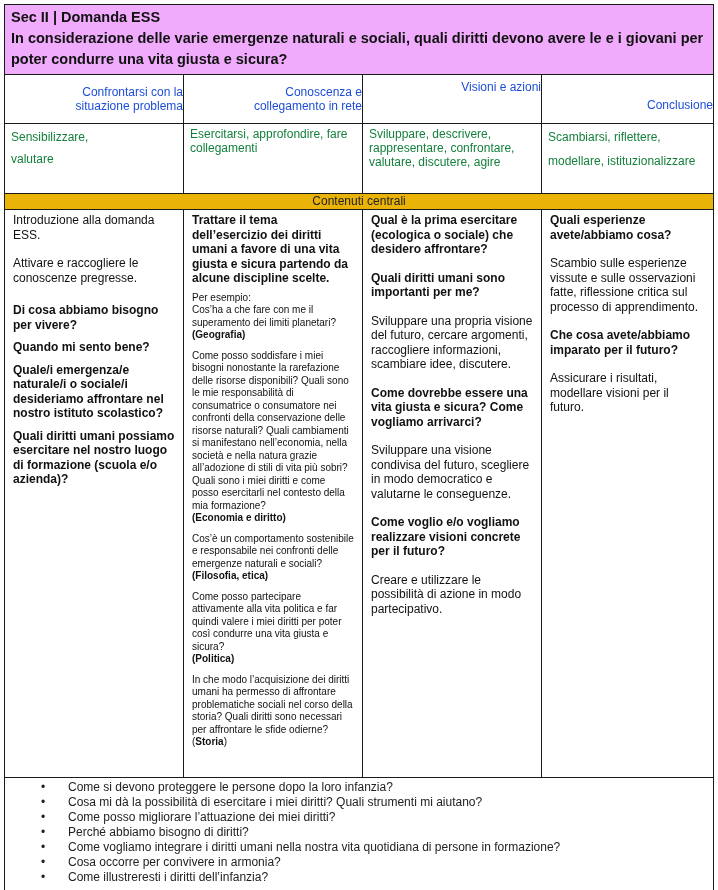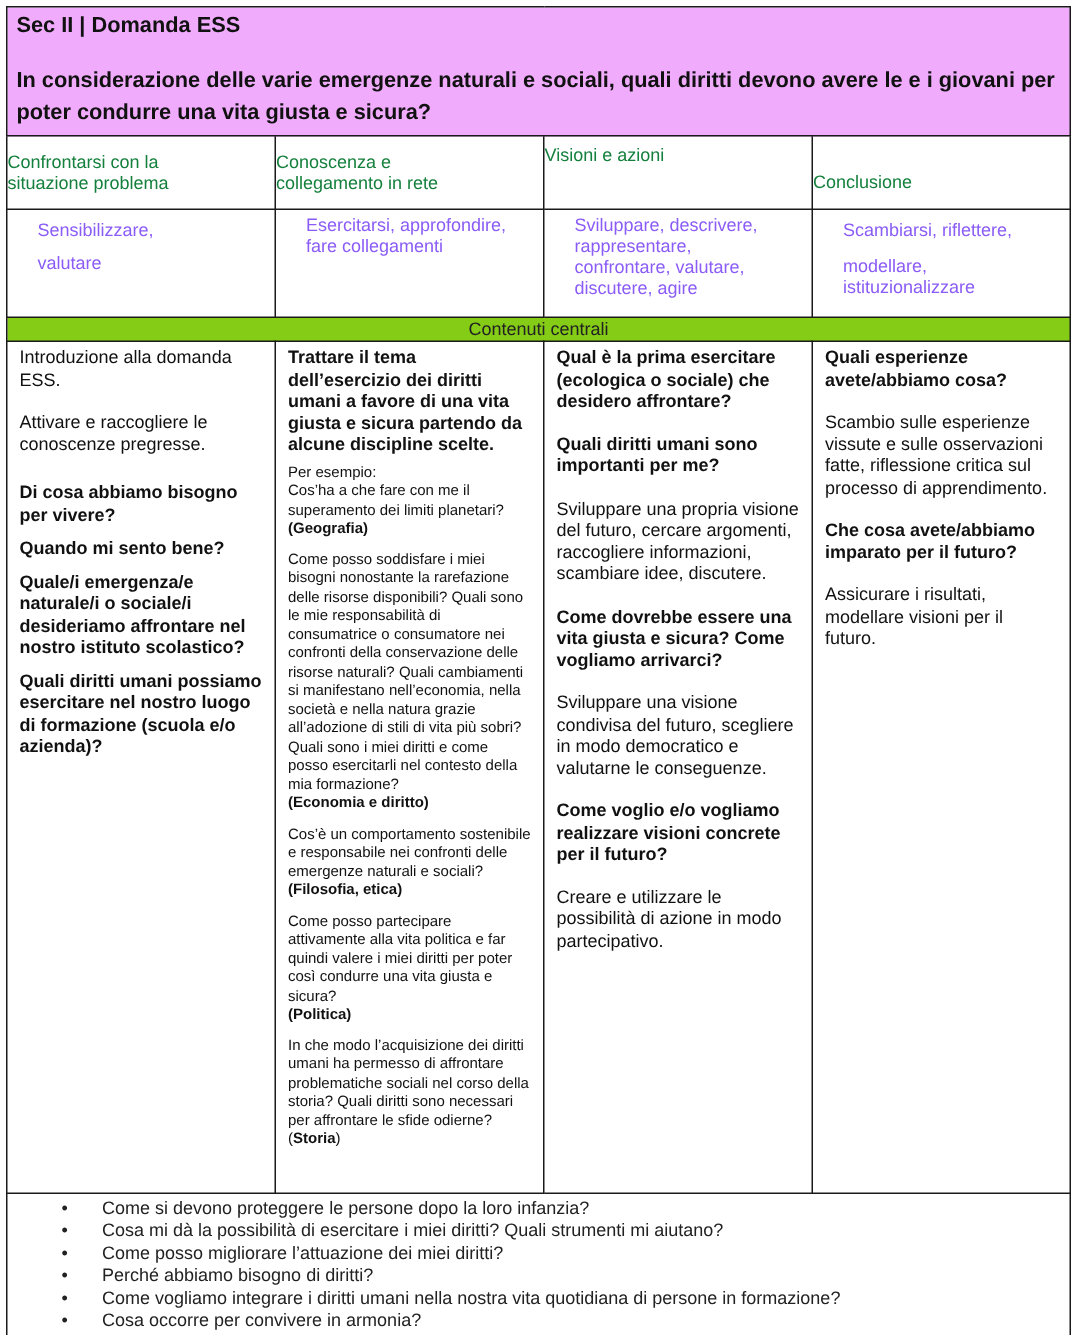--- a/index.html
+++ b/index.html
@@ -3,26 +3,26 @@
 <meta charset="utf-8">
 <style>
   html, body { margin:0; padding:0; background:#ffffff; }
   body { width:718px; height:890px; position:relative; overflow:hidden;
          font-family:"Liberation Sans", sans-serif; color:#111; }
   .page { position:absolute; left:4px; top:4px; width:709px; }
   table.doc { border-collapse:collapse; width:709px; table-layout:fixed; }
   table.doc td { border:1px solid #1a1a1a; vertical-align:top; padding:0; }
   .title-cell { background:#f0abfc; padding:2px 6px 4px 6px !important; }
   .title-sec { font-weight:bold; font-size:14.5px; line-height:21px; }
-  .title-q { font-weight:bold; font-size:14.5px; line-height:21px;margin-top:16px; }
-  .colhead { font-size:12px; line-height:14px; text-align:left; vertical-align:middle !important; height:36px; color:#15803d; }
-  .verbs td { font-size:12px; line-height:14px; color:#8b5cf6; height:60px; padding:3px 20px !important; }
+  .title-q { font-weight:bold; font-size:14.5px; line-height:21px; }
+  .colhead { font-size:12px; line-height:14px; text-align:right; vertical-align:middle !important; height:36px; color:#1d4ed8; }
+  .verbs td { font-size:12px; line-height:14px; color:#15803d; height:60px; padding:3px 6px !important; }
   .verbs .v1 p { margin:0 0 8px 0; }
   .verbs .v4 p { margin:0 0 10px 0; }
-  .section-head { background:#84cc16; text-align:center; font-size:12px; line-height:15px; color:#222; padding:0 !important; }
+  .section-head { background:#eab308; text-align:center; font-size:12px; line-height:15px; color:#222; padding:0 !important; }
   .section-head.big { font-weight:bold; font-size:14.5px; line-height:17px; color:#111; }
   .content-row td { border-top:1px solid #1a1a1a; border-bottom:1px solid #1a1a1a; border-left:1px dashed #c8c8c8; border-right:1px dashed #c8c8c8; padding:3px 8px 4px 8px !important; height:560px; }
   .content-row td.first { border-left:1px solid #1a1a1a; }
   .content-row td.last { border-right:1px solid #1a1a1a; }
   .c1, .c3, .c4 { font-size:12px; line-height:14.5px; }
   .c2 { font-size:10px; line-height:12.5px; }
   .c2 .lead { font-size:12px; line-height:14.5px; font-weight:bold; margin:0 0 6px 0; }
   p { margin:0; }
   .b { font-weight:bold; }
   .gap-s { margin-bottom:8px; }

